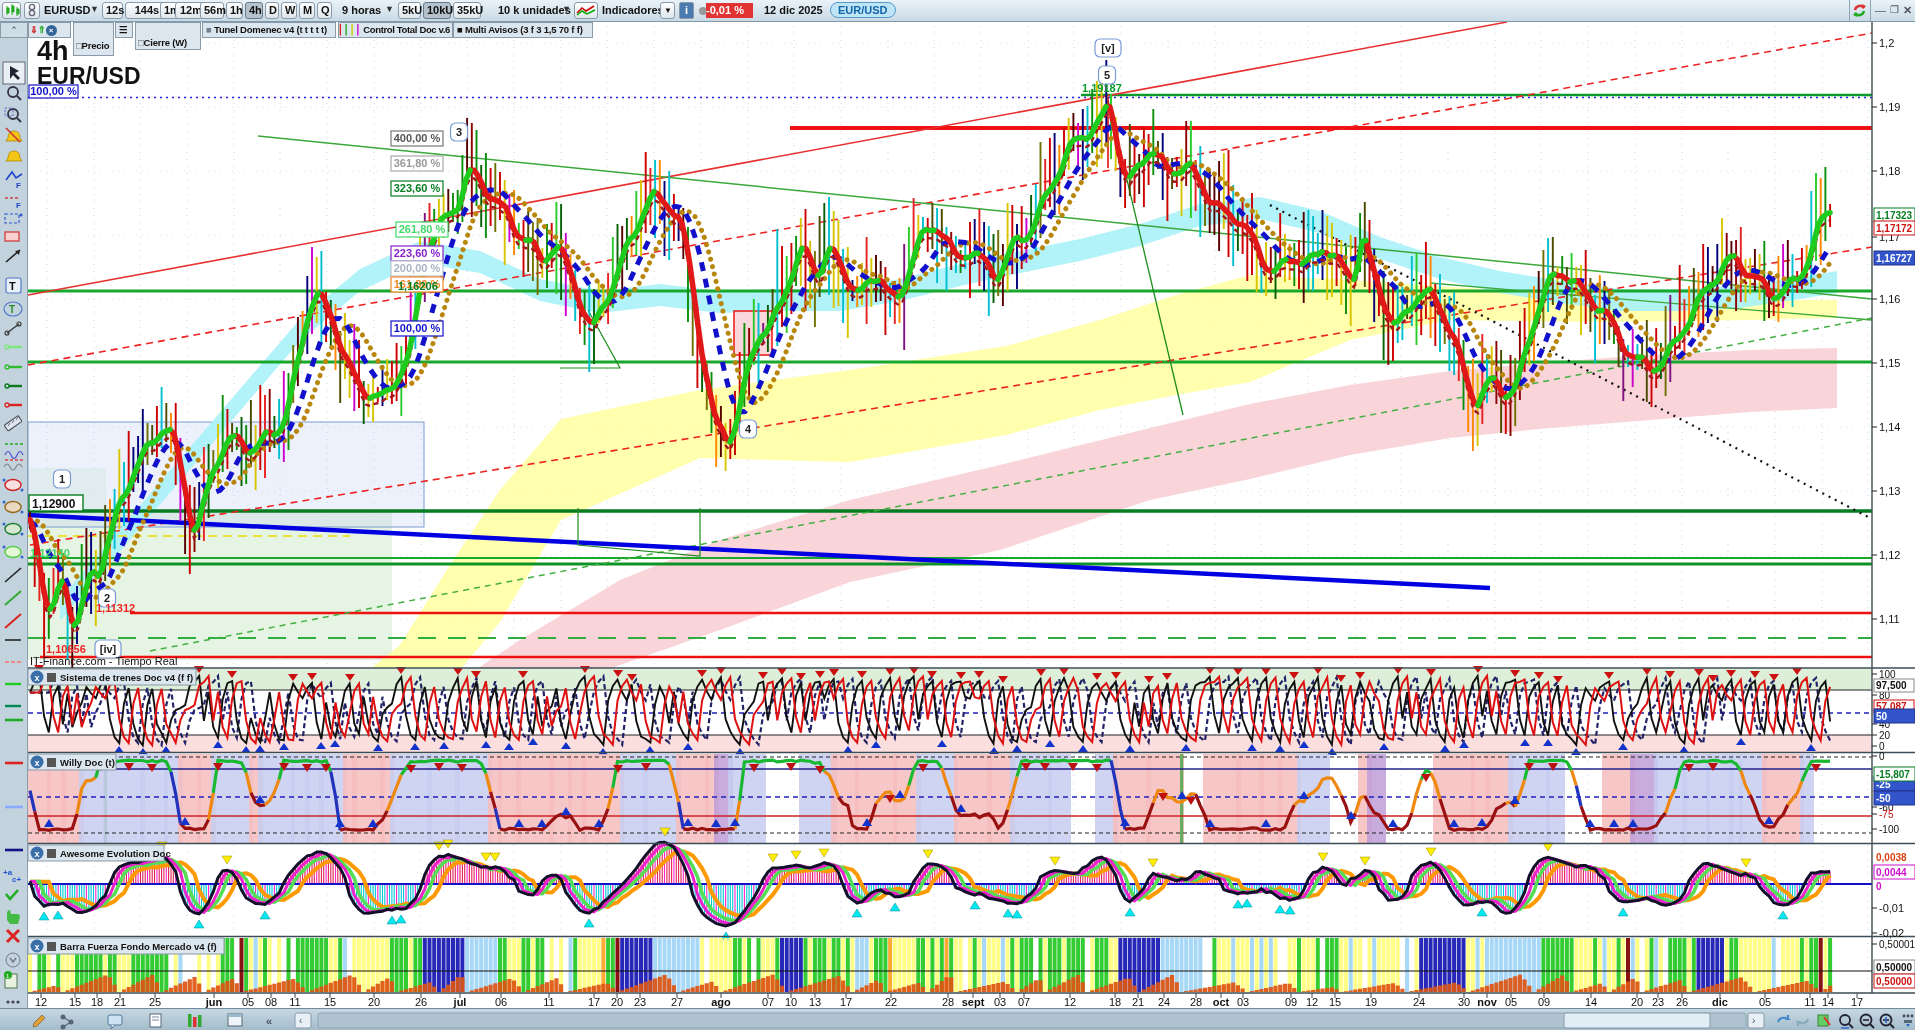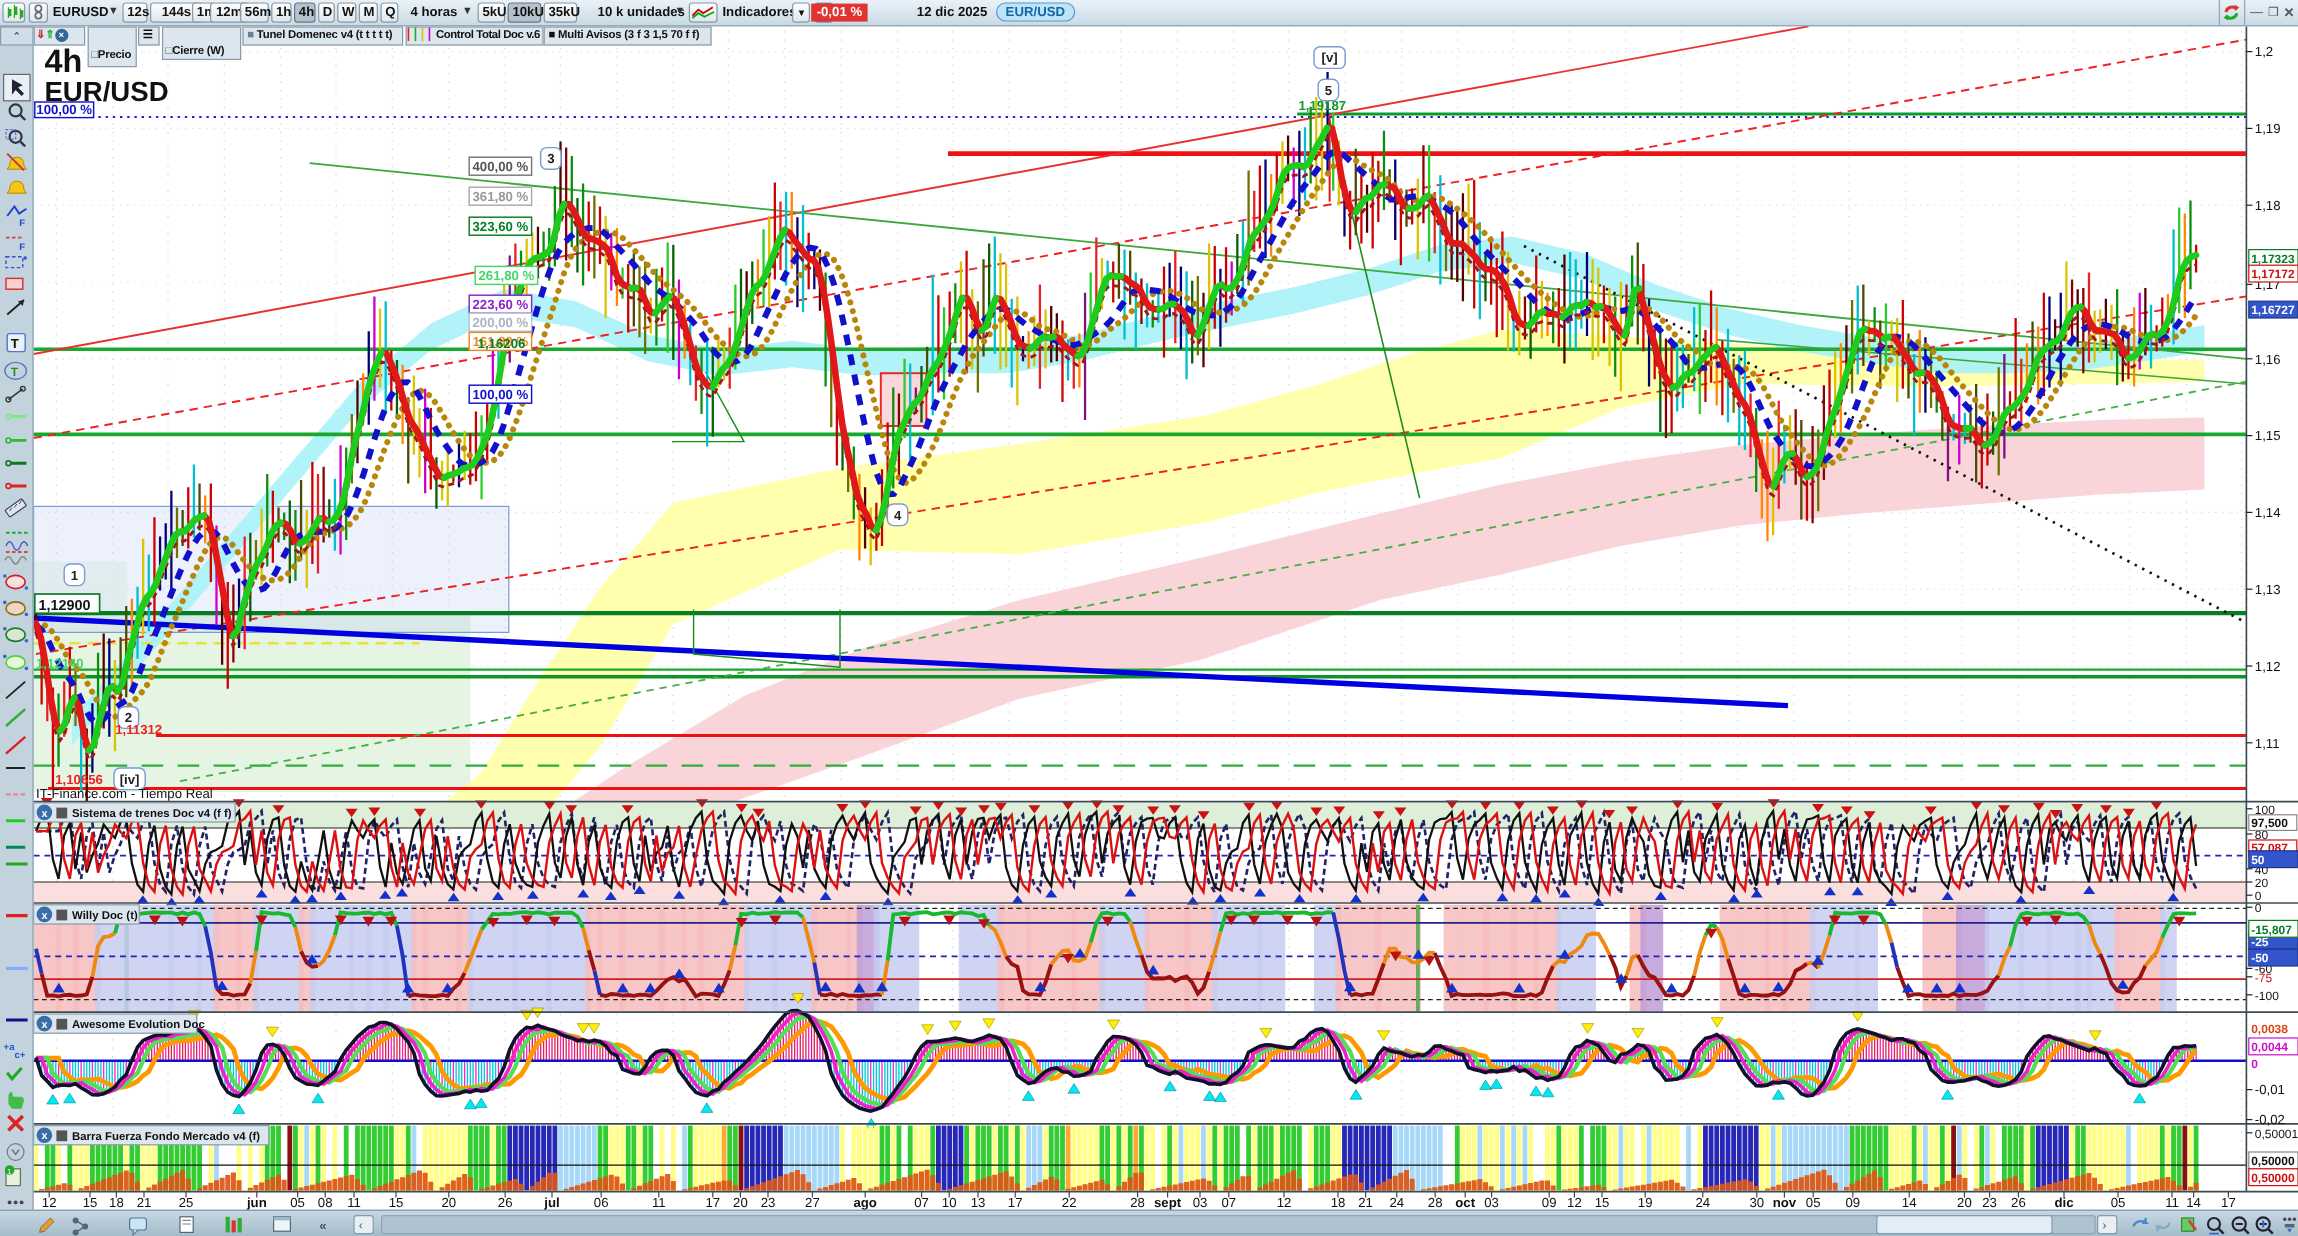--- a/index.html
+++ b/index.html
@@ -951,36 +951,36 @@
  <div class="tbtn" style="left:125px;width:44px">144s</div>
  <div class="tbtn" style="left:160px;width:19px">1m</div>
  <div class="tbtn" style="left:175px;width:32px">12m</div>
  <div class="tbtn" style="left:200px;width:24px">56m</div>
  <div class="tbtn" style="left:226px;width:17px">1h</div>
  <div class="tbtn sel" style="left:245px;width:18px">4h</div>
  <div class="tbtn" style="left:265px;width:14px">D</div>
  <div class="tbtn" style="left:281px;width:16px">W</div>
  <div class="tbtn" style="left:299px;width:16px">M</div>
  <div class="tbtn" style="left:317px;width:15px">Q</div>
- <div class="tlab" style="left:342px">4 horas</div>
+ <div class="tlab" style="left:342px">9 horas</div>
     <div class="tlab" style="left:385px;color:#333;font-size:9px">▼</div>
  <div class="tbtn" style="left:398px;width:23px">5kU</div>
  <div class="tbtn sel" style="left:423px;width:28px">10kU</div>
  <div class="tbtn" style="left:453px;width:28px">35kU</div>
  <div class="tlab" style="left:498px">10 k unidades</div>
     <div class="tlab" style="left:562px;color:#333;font-size:9px">▼</div>
  <div class="tbtn" style="left:574px;width:24px;padding:0"><svg width="22" height="14">
         <path d="M2 10 L7 5 L11 8 L19 3" stroke="#c00" fill="none" stroke-width="1.5"></path>
         <path d="M2 12 L7 8 L12 11 L20 7" stroke="#0a0" fill="none" stroke-width="1.5"></path>
       </svg></div>
  <div class="tlab" style="left:602px">Indicadores</div>
  <div class="tbtn" style="left:660px;width:15px;font-size:8px">▼</div>
  <div class="tbtn" style="left:679px;width:15px;background:#4a7ab0;color:#fff;border-radius:2px">i</div>
  <div style="position:absolute;left:699px;top:7px;width:8px;height:8px;border-radius:4px;background:#999"></div>
- <div style="position:absolute;left:676px;top:3px;width:47px;height:15px;background:#e23333;color:#fff;font-size:11px;font-weight:bold;text-align:center;line-height:15px">-0,01 %</div>
+ <div style="position:absolute;left:706px;top:3px;width:47px;height:15px;background:#e23333;color:#fff;font-size:11px;font-weight:bold;text-align:left;line-height:15px">-0,01 %</div>
  <div class="tlab" style="left:764px">12 dic 2025</div>
  <div style="position:absolute;left:830px;top:2px;height:16px;padding:0 7px;background:#bfe4f5;border:1px solid #5599cc;border-radius:8px;color:#1166aa;font-size:11px;font-weight:bold;line-height:15px">EUR/USD</div>
  <div style="position:absolute;left:1849px;top:0;width:1px;height:21px;background:#8fa6b4"></div>
     <div style="position:absolute;left:1870px;top:0;width:1px;height:21px;background:#8fa6b4"></div>
     <div style="position:absolute;left:1851px;top:2px;width:17px;height:17px"><svg width="17" height="17">
         <path d="M4 8 a5 5 0 0 1 9 -2" stroke="#d33" stroke-width="2.5" fill="none"></path>
         <path d="M13 9 a5 5 0 0 1 -9 2" stroke="#2a2" stroke-width="2.5" fill="none"></path>
         <path d="M11 2 l4 2 -3 3 Z" fill="#d33"></path>
         <path d="M6 15 l-4 -2 3 -3 Z" fill="#2a2"></path>
       </svg></div>

